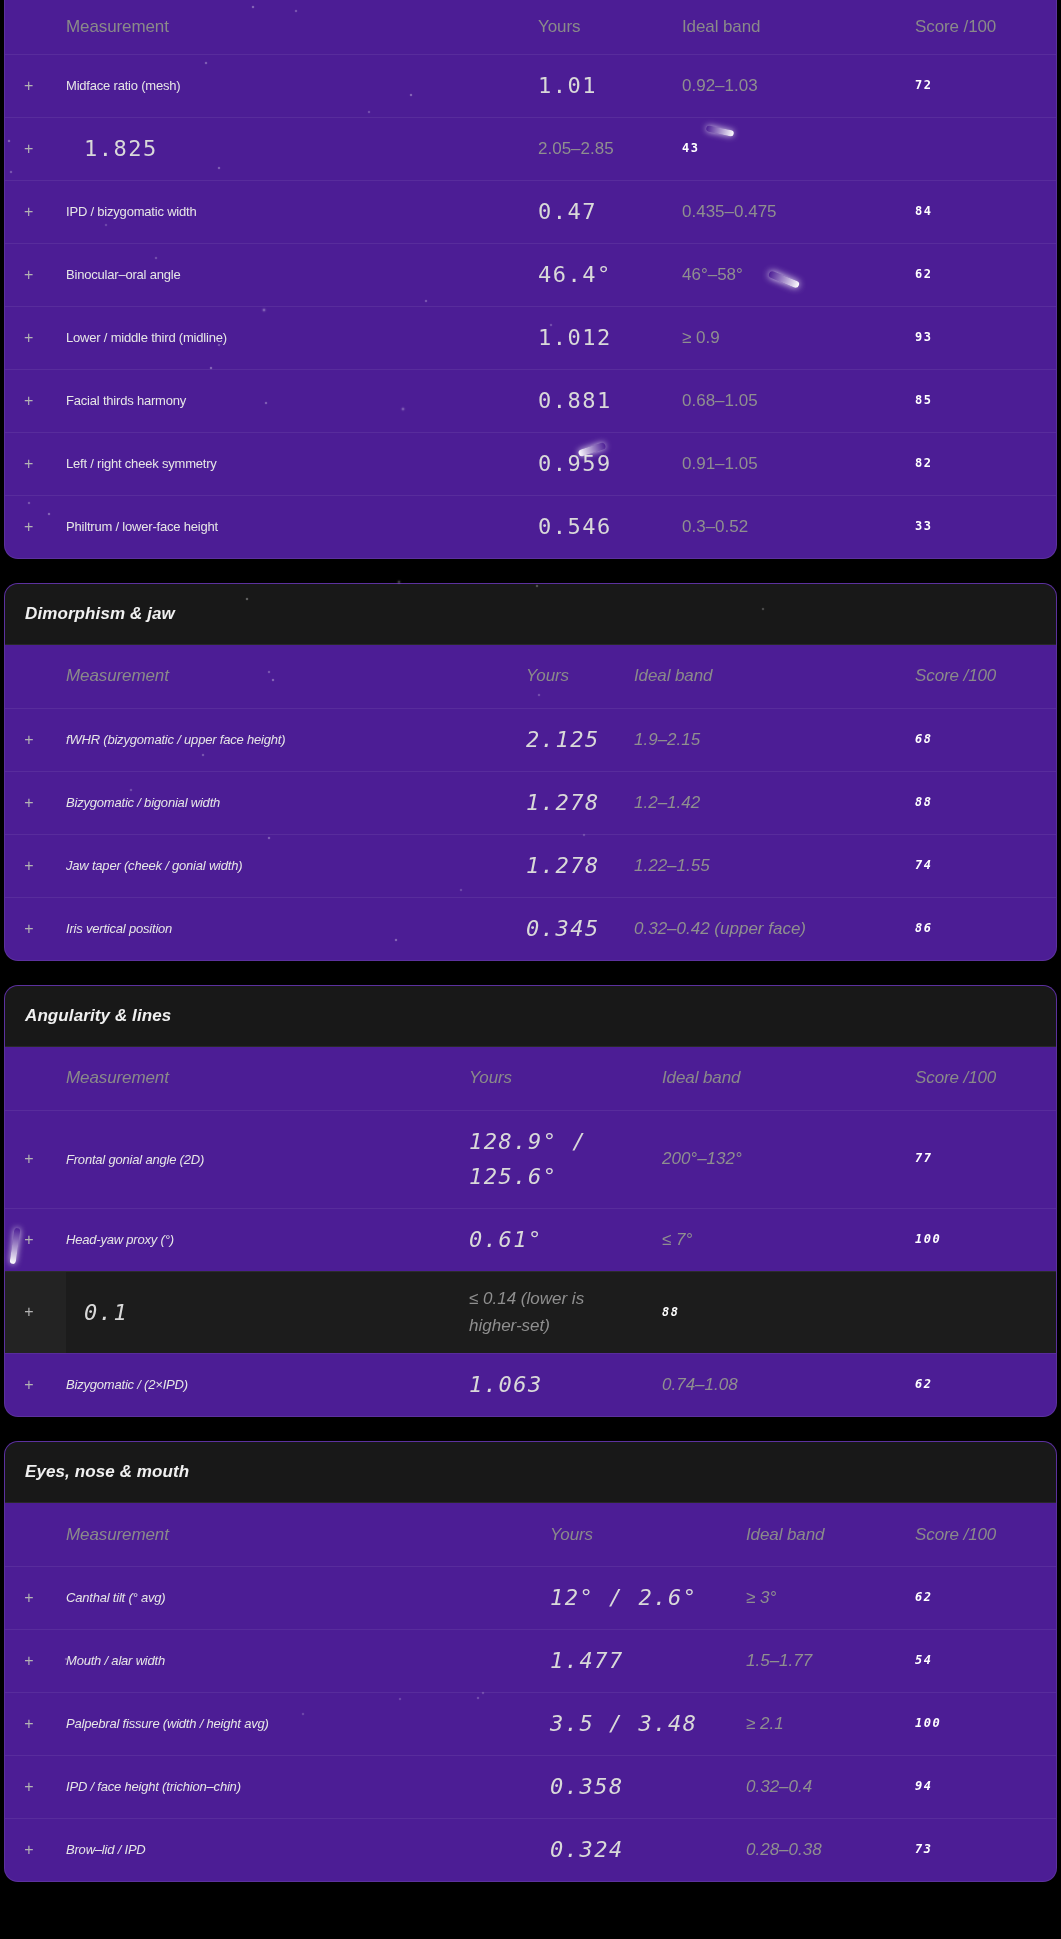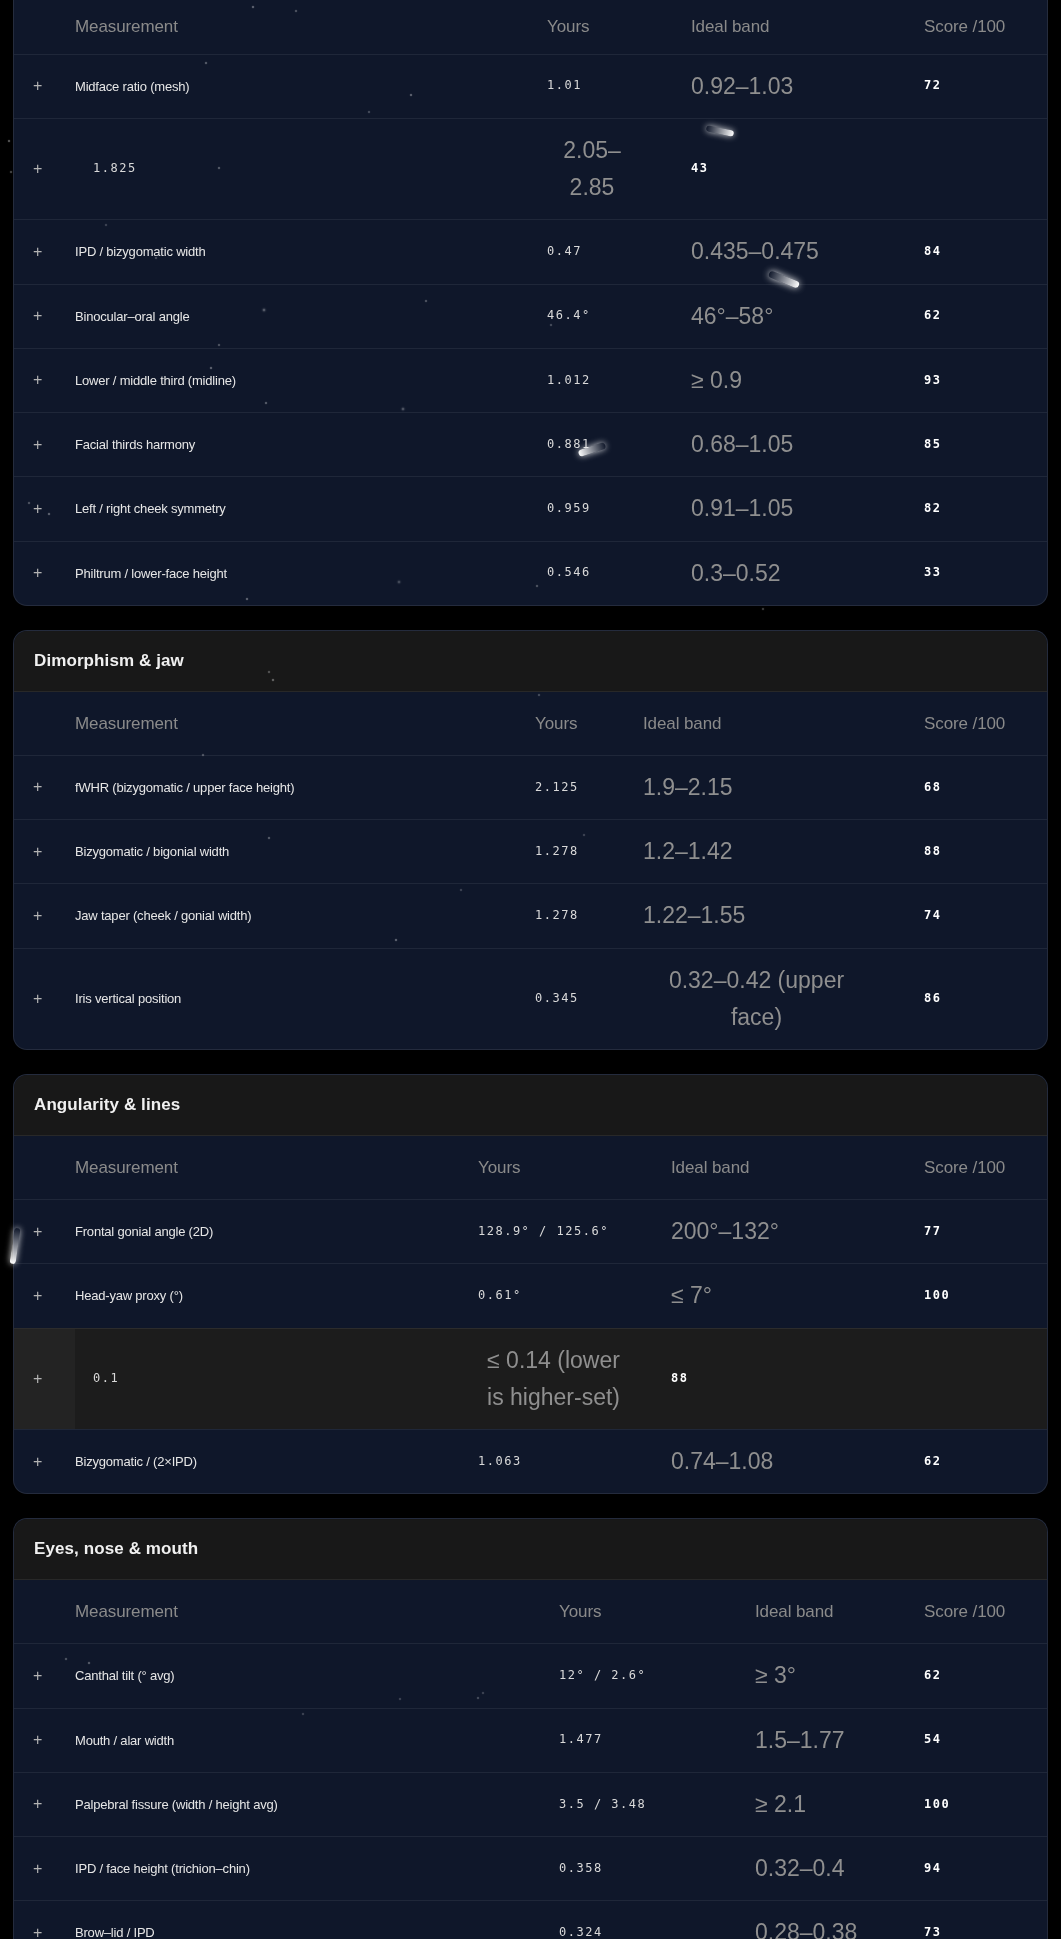--- a/index.html
+++ b/index.html
@@ -1,43 +1,43 @@
 <!DOCTYPE html>
 <html><head>
 <meta charset="utf-8">
 <style>
   html,body{margin:0;padding:0;background:#000;}
   body{width:1061px;height:1939px;position:relative;overflow:hidden;
        font-family:"Liberation Sans",sans-serif;-webkit-font-smoothing:antialiased;}
   .page{position:relative;width:1061px;height:1939px;}
 
   
-  .card{margin:0 13px;background:#0f172a;border:1px solid rgba(255,255,255,0.09);
-        border-radius:14px;overflow:hidden;box-sizing:border-box;text-align:center;}
-  .card + .card{margin-top:24px;}
+  .card{margin:0 4px;background:#4c1d95;border:1px solid rgba(255,255,255,0.09);
+        border-radius:14px;overflow:hidden;box-sizing:border-box;}
+  .card + .card{margin-top:24px;font-style:italic;}
   .card.first{border-top:none;border-radius:0 0 14px 14px;}
   .card-title{height:60px;display:flex;align-items:center;background:#181818;
               border-bottom:1px solid rgba(255,255,255,0.07);padding-left:20px;}
   .card-title span{font-size:17px;font-weight:600;color:#f0f0f0;letter-spacing:.1px;}
 
   
   .row{display:grid;align-items:stretch;min-height:63px;box-sizing:border-box;}
   .tbody .row + .row{border-top:1px solid rgba(255,255,255,0.07);}
   .sec0 .row{grid-template-columns:61px 454px 144px 233px 1fr;}
   .sec1 .row{grid-template-columns:61px 442px 108px 281px 1fr;}
   .sec2 .row{grid-template-columns:61px 385px 193px 253px 1fr;}
   .sec3 .row{grid-template-columns:61px 466px 196px 169px 1fr;}
 
   .cell{display:flex;align-items:center;padding-top:13px;padding-bottom:13px;
         box-sizing:border-box;line-height:1.62;}
   .cell.plus{padding-left:19px;color:#b3b3b3;font-size:16px;align-items:center;}
   .cell.meas{color:#e6e6e6;font-size:13px;letter-spacing:-0.2px;padding-right:24px;flex-wrap:wrap;}
   .cell.yours,.cell.score{font-family:"DejaVu Sans Mono",monospace;letter-spacing:1.5px;}
-  .cell.yours{color:#d9d9d9;font-size:12px;padding-left:18px;padding-right:14px;}
-  .cell.ideal{color:#8f8f8f;font-size:23px;padding-left:18px;padding-right:36px;}
+  .cell.yours{color:#d9d9d9;font-size:22px;padding-left:18px;padding-right:14px;}
+  .cell.ideal{color:#8f8f8f;font-size:17px;padding-left:18px;padding-right:36px;}
   .sec2 .cell.ideal{padding-right:24px;}
   .cell.score{color:#ffffff;font-weight:bold;font-size:12px;padding-left:18px;}
 
   .row.head{min-height:63px;}
   .card.first .row.head{min-height:51px;}
   .row.head .cell{color:#8a8a8a;font-weight:400;font-size:17px;letter-spacing:-0.1px;
                   font-family:"Liberation Sans",sans-serif;}
   .row.head .cell.yours,.row.head .cell.ideal,.row.head .cell.score{padding-left:18px;}
 
   

